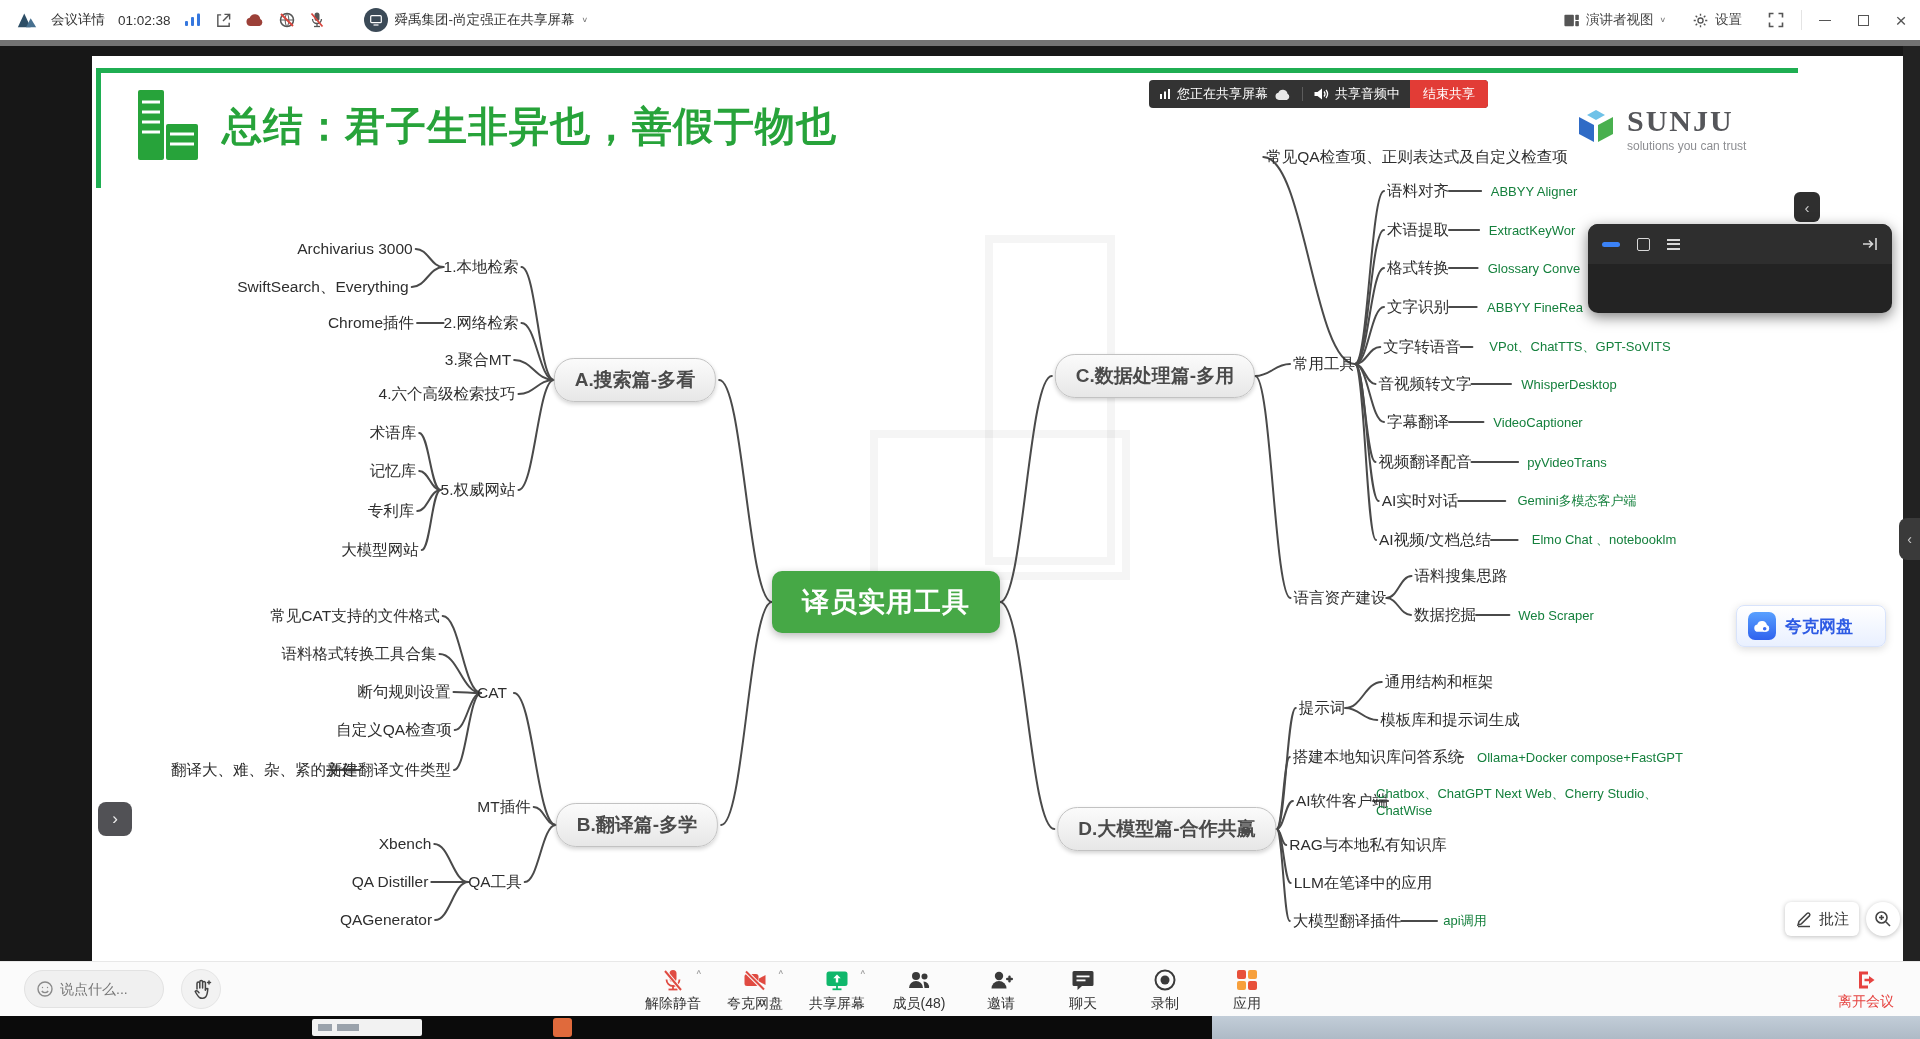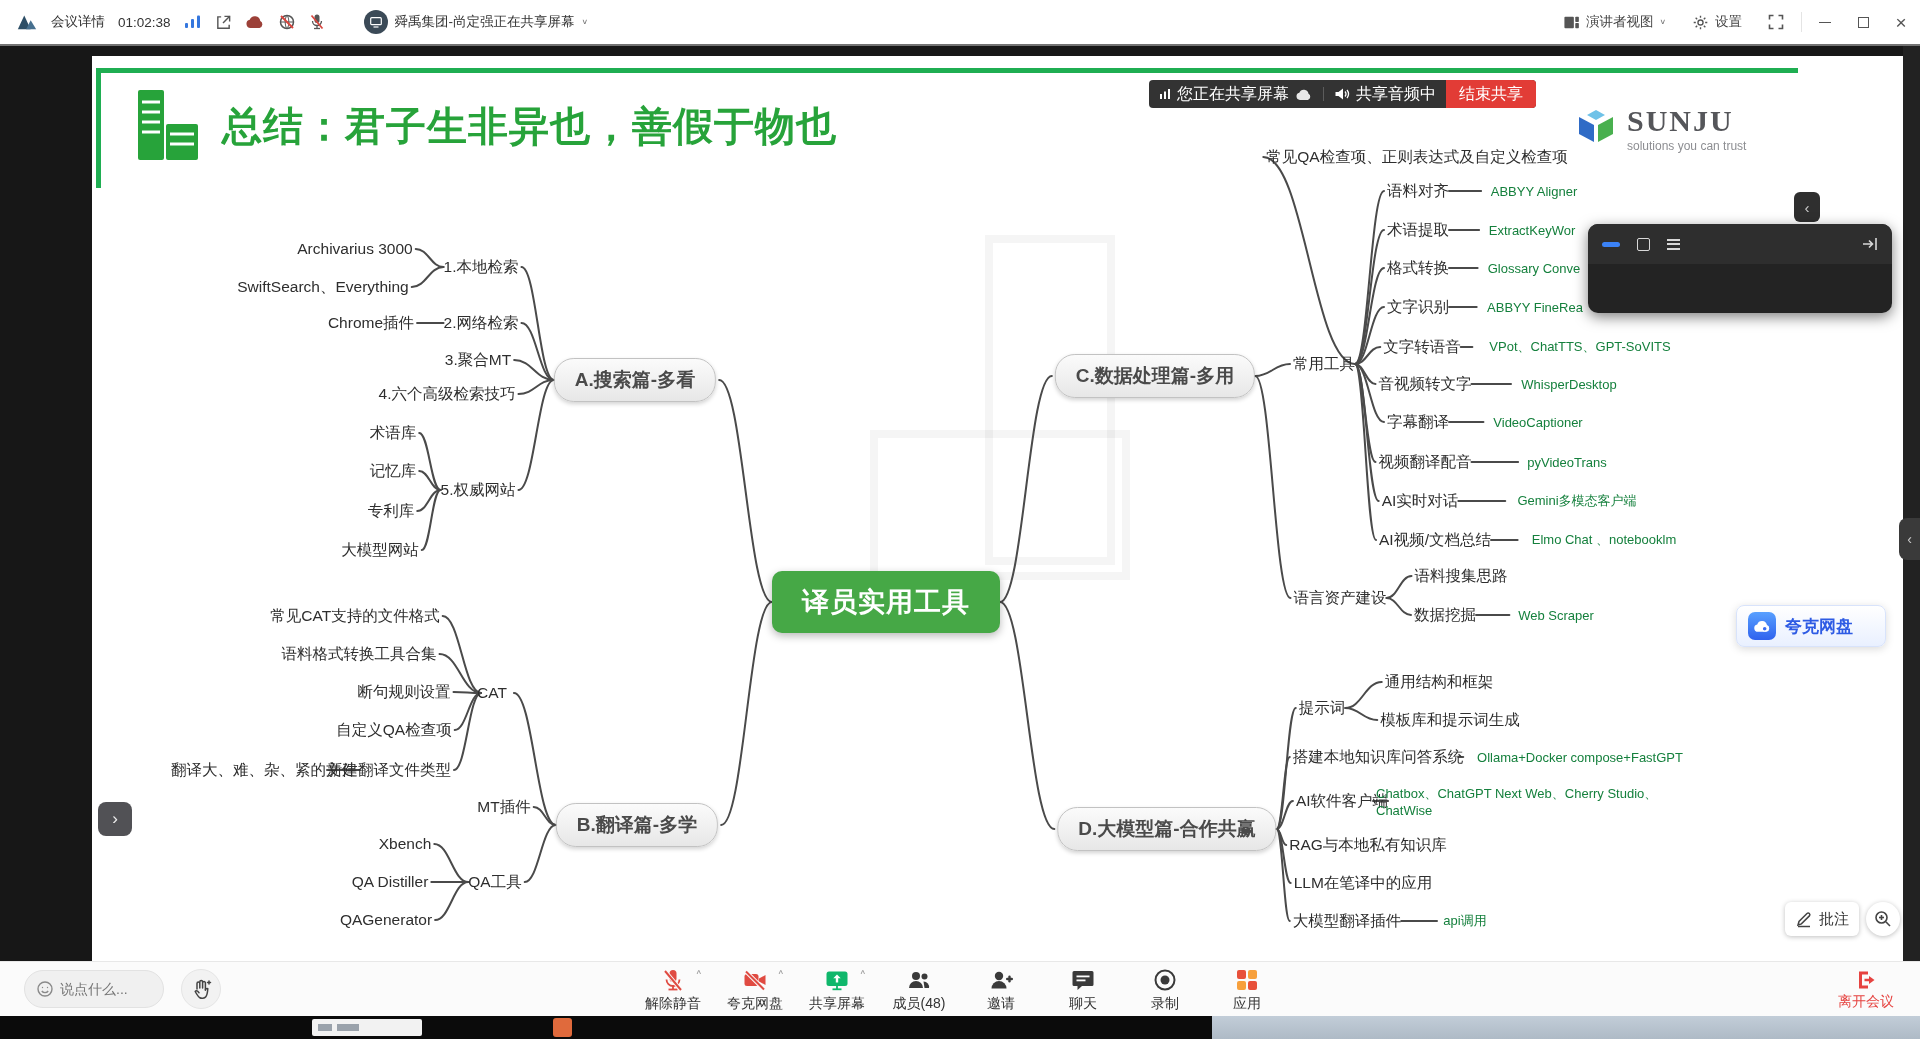--- a/index.html
+++ b/index.html
@@ -5,21 +5,21 @@
   * { margin:0; padding:0; box-sizing:border-box; }
   html,body { width:1920px; height:1039px; }
   body {
     position:relative; overflow:hidden; background:#171717;
     font-family:"Liberation Sans","DejaVu Sans",sans-serif; color:#333;
   }
   svg { display:block; }
 
   
   .titlebar { position:absolute; left:0; top:0; width:1920px; height:46px; background:#fff;
-    border-bottom:2px solid #737373; display:flex; align-items:center; z-index:70; font-size:13.5px; }
+    border-bottom:6px solid #737373; display:flex; align-items:center; z-index:70; font-size:13.5px; }
   .tb-left { display:flex; align-items:center; gap:13px; padding-left:16px; }
   .tb-title-group { display:flex; align-items:center; gap:7px; margin-left:26px; }
   .tb-avatar { width:24px; height:24px; border-radius:50%; background:#3b4a57;
     display:flex; align-items:center; justify-content:center; }
   .chev { font-size:9px; color:#777; transform:scaleY(.8); }
   .tb-right { margin-left:auto; display:flex; align-items:center; }
   .tb-group { display:flex; align-items:center; gap:6px; padding:0 13px; color:#444; }
   .tb-divider { width:1px; height:20px; background:#e4e4e4; margin:0 4px; }
   .win-btn { width:38px; height:46px; display:flex; align-items:center; justify-content:center; color:#555; }
   .min-glyph { width:12px; height:0; border-top:1.6px solid #555; display:inline-block; }
@@ -37,21 +37,21 @@
   .wm1 { position:absolute; left:985px; top:235px; width:130px; height:330px; border:8px solid #000; opacity:.04; z-index:2; }
   .wm2 { position:absolute; left:870px; top:430px; width:260px; height:150px; border:8px solid #000; opacity:.04; z-index:2; }
 
   
   .brand { position:absolute; left:1574px; top:106px; display:flex; align-items:center; gap:9px; z-index:4; }
   .brand-text .brand-name { font-size:30px; font-weight:bold; color:#55565a; letter-spacing:2px; line-height:1;font-family:Liberation Serif, serif; }
   .brand-text .brand-tag { font-size:12px; color:#8d8e92; margin-top:3px; }
 
   
   .share-banner { position:absolute; left:1149px; top:80px; height:28px; background:rgba(43,43,43,.96);
-    border-radius:4px; display:flex; align-items:center; z-index:45; color:#fff; font-size:16px; overflow:hidden; }
+    border-radius:4px; display:flex; align-items:center; z-index:45; color:#fff; font-size:13px; overflow:hidden; }
   .sb-sec { display:flex; align-items:center; gap:6px; padding:0 10px; height:100%; }
   .sb-div { width:1px; height:14px; background:#5c5c5c; }
   .sb-stop { background:#e23c36; height:100%; display:flex; align-items:center; padding:0 13px; color:#fff;text-align:center; }
 
   
   #mindmap { position:absolute; left:0; top:0; width:1920px; height:1039px; z-index:10; pointer-events:none; }
   #mm-lines { position:absolute; left:0; top:0; width:1920px; height:1039px; }
   #mm-lines path { stroke:#4a4a4a; stroke-width:2; fill:none; stroke-linecap:round; }
   .mm-node { position:absolute; transform:translate(-50%,-50%); white-space:nowrap; color:#2e2e2e; }
   .mm-node.center { background:#46a846; color:#fff; font-size:27px; font-weight:bold;

